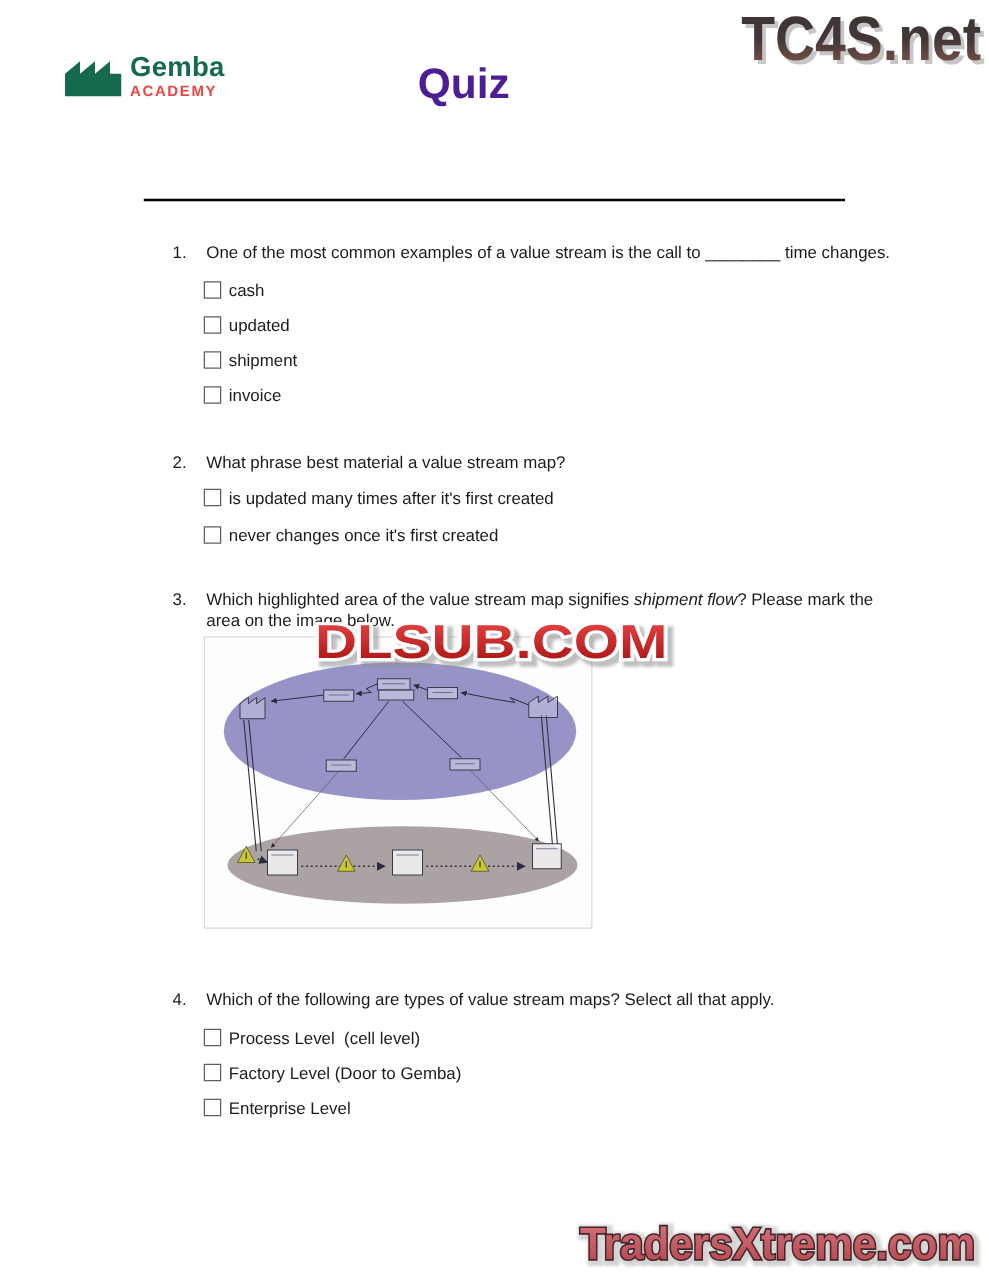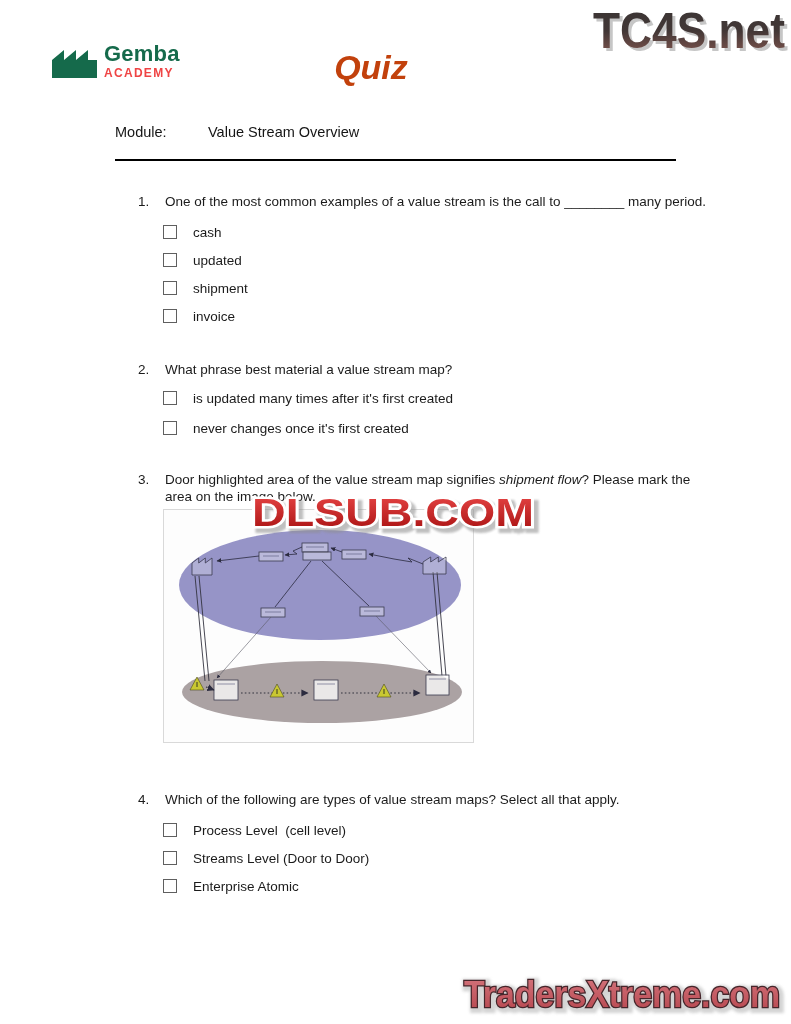--- a/index.html
+++ b/index.html
@@ -1,46 +1,46 @@
 <!DOCTYPE html>
 <html><head>
 <meta charset="utf-8">
 <style>
   html,body{margin:0;padding:0;background:#fff;}
   .page{
     position:relative;width:791px;height:1024px;background:#fff;overflow:hidden;
     font-family:"Liberation Sans",sans-serif;color:#1b1b1b;
   }
   
-  .logo{position:absolute;left:50px;top:43px;display:flex;align-items:flex-end;}
+  .logo{position:absolute;left:50px;top:43px;display:flex;align-items:center;}
   .logo-icon{width:50px;height:33px;margin-right:4px;}
   .logo-text{line-height:1;}
   .logo-name{font-size:22px;font-weight:bold;color:#156a4b;letter-spacing:.2px;}
   .logo-sub{font-size:12px;font-weight:bold;color:#ef4444;letter-spacing:1.3px;margin-top:2px;}
   .quiz-title{position:absolute;left:0;top:48px;width:742px;text-align:center;
-    font-size:34px;font-weight:bold;color:#c2410c;font-style:italic;}
+    font-size:34px;font-weight:bold;color:#4c1d95;}
   .wm-svg{position:absolute;pointer-events:none;}
   .wm-tc4s{left:588px;top:0px;}
   .wm-dlsub{left:246px;top:486px;z-index:30;}
   .wm-traders{left:455px;top:966px;}
   svg text{font-family:"Liberation Sans",sans-serif;}
   
   .meta{position:absolute;left:115px;top:123px;font-size:14.5px;line-height:19px;color:#151515;}
   .meta-row{display:flex;}
   .meta-label{width:93px;}
   .meta-rule{position:absolute;left:115px;top:159px;width:561px;height:2px;background:#000;}
   
   .question{position:absolute;left:138px;width:575px;font-size:13.5px;line-height:17px;color:#1b1b1b;}
   .q-head{display:flex;}
   .q-num{width:27px;flex:0 0 27px;}
   .q-text{flex:1;}
   .q1{top:193px;} .q2{top:361px;} .q3{top:471px;} .q4{top:791px;}
   .opt{display:flex;align-items:center;margin:12px 0 0 25px;height:16px;cursor:default;}
   .checkbox{width:12px;height:12px;border:1px solid #5f5f5f;background:#fff;flex:0 0 12px;}
-  .opt-label{margin-left:16px;white-space:pre;}
+  .opt-label{margin-left:6px;white-space:pre;}
   
   .vsm-frame{position:absolute;left:163px;top:509px;width:311px;height:234px;
     border:1px solid #d9d9d9;background:#fdfdfd;box-sizing:border-box;z-index:10;}
   .vsm-frame svg{display:block;}
 </style>
 </head>
 <body>
 
 <div class="page">
 
@@ -62,31 +62,27 @@
     </svg>
     <div class="logo-text">
       <div class="logo-name">Gemba</div>
       <div class="logo-sub">ACADEMY</div>
     </div>
   </div>
 
   <div class="quiz-title">Quiz</div>
 
   <div class="meta">
-    <div class="meta-row">
-      <span class="meta-label">Module:</span>
-      <span>Value Stream Overview</span>
-    </div>
   </div>
   <div class="meta-rule"></div>
 
   <div class="question q1">
     <div class="q-head">
       <span class="q-num">1.</span>
-      <span class="q-text">One of the most common examples of a value stream is the call to ________ many period.</span>
+      <span class="q-text">One of the most common examples of a value stream is the call to ________ time changes.</span>
     </div>
     <div class="opt" style="margin-top:14px">
       <span class="checkbox"></span>
       <span class="opt-label">cash</span>
     </div>
     <div class="opt">
       <span class="checkbox"></span>
       <span class="opt-label">updated</span>
     </div>
     <div class="opt">
@@ -110,21 +106,21 @@
     </div>
     <div class="opt" style="margin-top:14px">
       <span class="checkbox"></span>
       <span class="opt-label">never changes once it's first created</span>
     </div>
   </div>
 
   <div class="question q3">
     <div class="q-head">
       <span class="q-num">3.</span>
-      <span class="q-text"><span>Door highlighted area of the value stream map signifies </span><i>shipment flow</i><span>? Please mark the area on the image below.</span></span>
+      <span class="q-text"><span>Which highlighted area of the value stream map signifies </span><i>shipment flow</i><span>? Please mark the area on the image below.</span></span>
     </div>
   </div>
 
   <div class="vsm-frame">
     <svg width="309" height="232" viewBox="0 0 309 232">
       <defs>
         <marker id="ah" markerWidth="7" markerHeight="7" refX="5.5" refY="3" orient="auto">
           <path d="M0,0 L6,3 L0,6 Z" fill="#2b2b3f"></path>
         </marker>
       </defs>
@@ -237,21 +233,21 @@
     <div class="q-head">
       <span class="q-num">4.</span>
       <span class="q-text">Which of the following are types of value stream maps? Select all that apply.</span>
     </div>
     <div class="opt" style="margin-top:14px">
       <span class="checkbox"></span>
       <span class="opt-label">Process Level  (cell level)</span>
     </div>
     <div class="opt">
       <span class="checkbox"></span>
-      <span class="opt-label">Streams Level (Door to Door)</span>
-    </div>
-    <div class="opt">
-      <span class="checkbox"></span>
-      <span class="opt-label">Enterprise Atomic</span>
+      <span class="opt-label">Factory Level (Door to Gemba)</span>
+    </div>
+    <div class="opt">
+      <span class="checkbox"></span>
+      <span class="opt-label">Enterprise Level</span>
     </div>
   </div>
 
 </div>
 
 </body></html>

